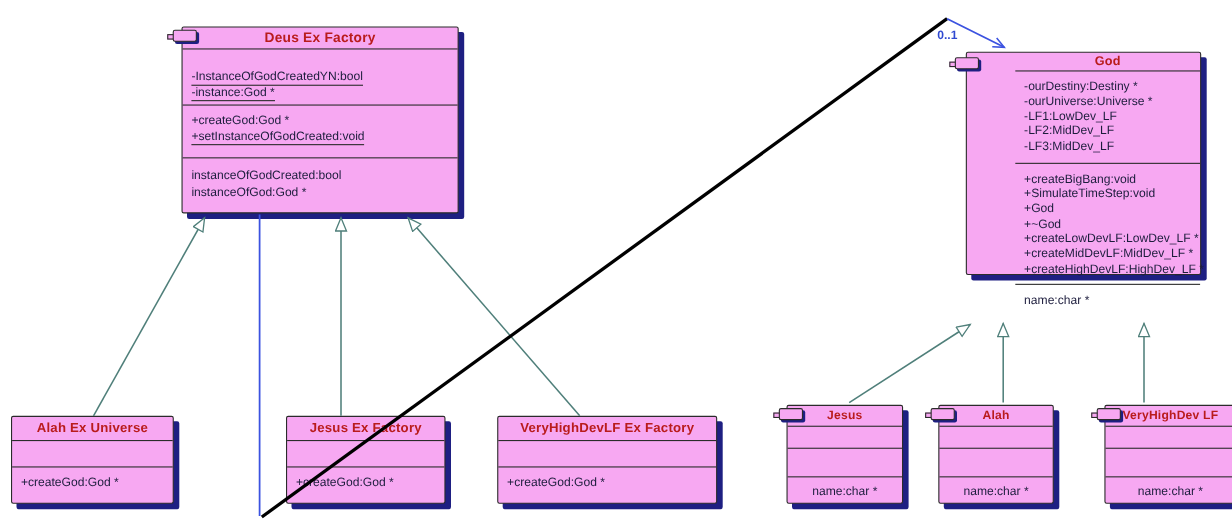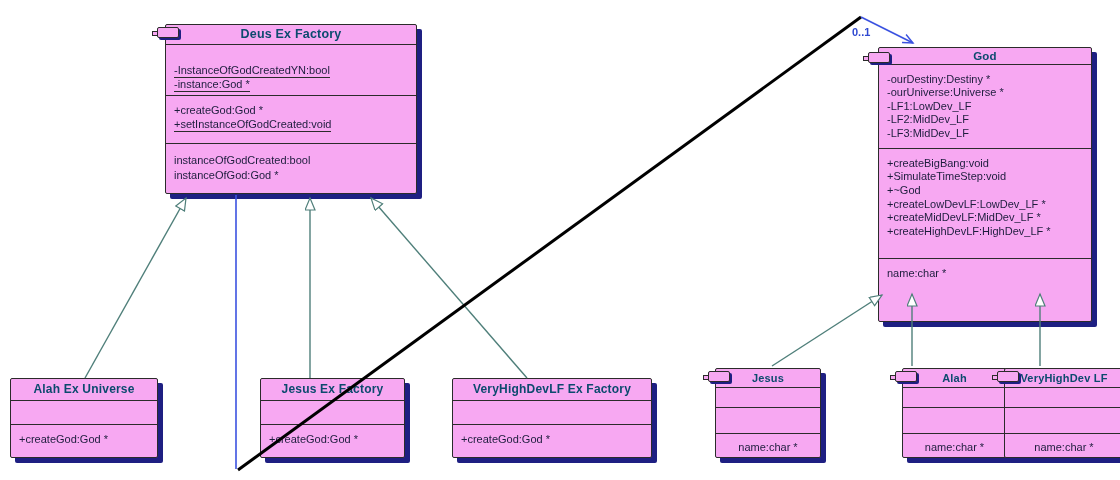--- a/index.html
+++ b/index.html
@@ -7,54 +7,54 @@
     position:relative;width:1120px;height:480px;overflow:hidden;
     font-family:"Liberation Sans",sans-serif;background:#ffffff;
   }
   
   .ubox{
     position:absolute;background:#f7a8f2;border:1.5px solid #2b2b2b;
     border-radius:2px;box-shadow:5px 5px 0 0 #1e1f82;
     display:flex;flex-direction:column;box-sizing:border-box;z-index:2;
   }
   .ubox .title{
-    font-weight:700;color:#0c4a6e;text-align:center;
+    font-weight:700;color:#b91c1c;text-align:center;
     display:flex;align-items:center;justify-content:center;
     flex:0 0 auto;letter-spacing:.2px;
   }
   .sec{border-top:1px solid #2b2b2b;box-sizing:border-box;flex:0 0 auto;}
   .row{padding-left:8px;white-space:nowrap;color:#1d1d3d;}
   .row .u{display:inline-block;border-bottom:1px solid #2b2b2b;}
   .row.center{padding-left:0;text-align:center;}
   
   .deus{left:165px;top:24px;width:252px;height:170px;}
   .deus .title{height:18.5px;font-size:12.5px;}
   .deus .s1{height:51px;padding-top:19px;font-size:11px;line-height:13px;}
   .deus .s2{height:48px;padding-top:7px;font-size:11px;line-height:14px;}
   .deus .s3{flex:1 1 auto;padding-top:9px;font-size:11px;line-height:15px;}
   
-  .god{left:878px;top:47px;width:214px;height:275px;}
+  .god{left:878px;top:47px;width:214px;height:203px;padding-left:44px;}
   .god .title{height:15.5px;font-size:11.5px;}
   .god .s1{height:84px;padding-top:8px;font-size:11px;line-height:13.5px;}
   .god .s2{height:110px;padding-top:8px;font-size:11px;line-height:13.7px;}
   .god .s3{flex:1 1 auto;padding-top:8px;font-size:11px;}
   
   .factory .title{height:20.5px;font-size:12px;}
   .factory .empty{height:24px;}
   .factory .mrow{flex:1 1 auto;padding-top:8px;font-size:11px;}
   .alahF{left:10px;top:378px;width:148px;height:80px;}
   .jesusF{left:260px;top:378px;width:145px;height:80px;}
   .vhdF{left:452px;top:378px;width:200px;height:80px;}
   
   .rsmall .title{height:17.5px;font-size:11px;}
   .rsmall .e1{height:20px;}
   .rsmall .e2{height:26px;}
   .rsmall .prow{flex:1 1 auto;padding-top:7px;font-size:11px;}
   .jesusC{left:715px;top:368px;width:106px;height:90px;}
-  .alahC{left:902px;top:368px;width:105px;height:90px;}
+  .alahC{left:853px;top:368px;width:105px;height:90px;}
   .vhdC{left:992px;top:368px;width:120px;height:90px;margin-left:12px;}
   
   .cls-icon{position:absolute;width:28px;height:13px;z-index:3;}
   .cls-icon .tab{
     position:absolute;left:0;top:4px;width:10px;height:5px;
     background:#f7a8f2;border:1.5px solid #2b2b2b;box-sizing:border-box;
   }
   .cls-icon .bodyr{
     position:absolute;left:5px;top:0;width:22px;height:11px;
     background:#f7a8f2;border:1.5px solid #2b2b2b;border-radius:2px;
@@ -105,20 +105,21 @@
     <div class="sec s1">
       <div class="row"><span>-ourDestiny:Destiny *</span></div>
       <div class="row"><span>-ourUniverse:Universe *</span></div>
       <div class="row"><span>-LF1:LowDev_LF</span></div>
       <div class="row"><span>-LF2:MidDev_LF</span></div>
       <div class="row"><span>-LF3:MidDev_LF</span></div>
     </div>
     <div class="sec s2">
       <div class="row"><span>+createBigBang:void</span></div>
       <div class="row"><span>+SimulateTimeStep:void</span></div>
+      <div class="row"><span>+God</span></div>
       <div class="row"><span>+~God</span></div>
       <div class="row"><span>+createLowDevLF:LowDev_LF *</span></div>
       <div class="row"><span>+createMidDevLF:MidDev_LF *</span></div>
       <div class="row"><span>+createHighDevLF:HighDev_LF *</span></div>
     </div>
     <div class="sec s3">
       <div class="row"><span>name:char *</span></div>
     </div>
   </div>
 

